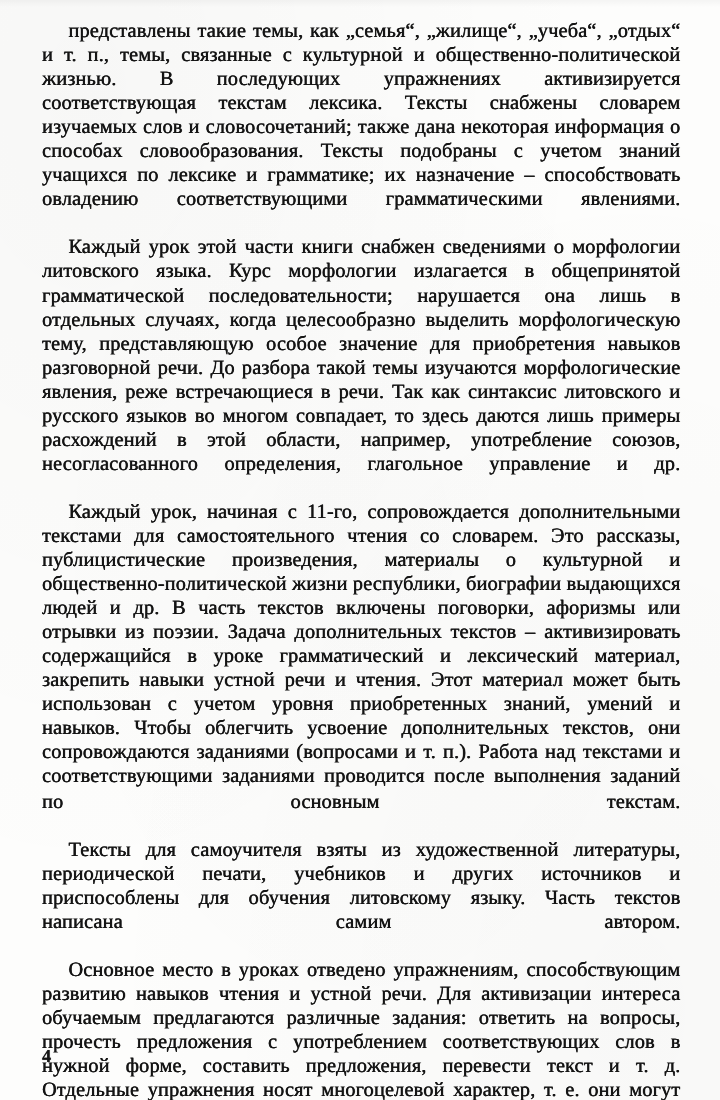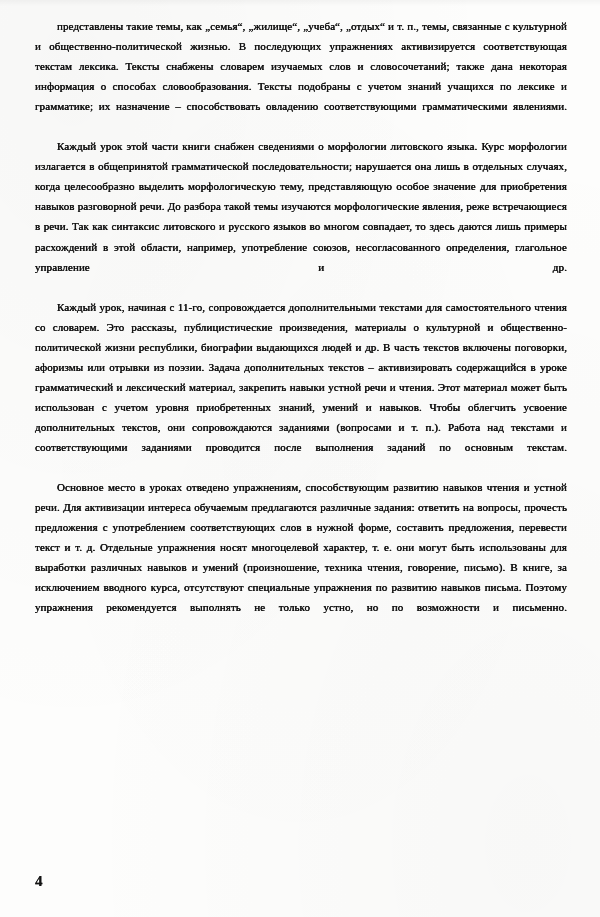--- a/index.html
+++ b/index.html
@@ -31,21 +31,21 @@
     position: absolute;
     left: 35px;
     top: 16px;
     width: 532px;
   }
 
   p.para {
     margin: 0;
     text-align: justify;
     text-justify: inter-word;
-    font-size: 11px;
+    font-size: 17px;
     line-height: 20.05px;
     letter-spacing: 0.1px;
     color: #141414;
     text-indent: 22px;
     
     text-shadow:
       0 0 0.55px rgba(0,0,0,0.80),
       0.35px 0 0.4px rgba(0,0,0,0.45),
       -0.3px 0 0.4px rgba(0,0,0,0.35);
     -webkit-font-smoothing: none;
@@ -87,20 +87,21 @@
   <div id="scan-top-edge"></div>
 
   <div id="text-column">
 
     <p class="para">представлены такие темы, как „семья“, „жилище“, „учеба“, „отдых“ и т. п., темы, связанные с культурной и общественно-политической жизнью. В последующих упражнениях активизируется соответствующая текстам лексика. Тексты снабжены словарем изучаемых слов и словосочетаний; также дана некоторая информация о способах словообразования. Тексты подобраны с учетом знаний учащихся по лексике и грамматике; их назначение – способствовать овладению соответствующими грамматическими явлениями.</p>
 
     <p class="para">Каждый урок этой части книги снабжен сведениями о морфологии литовского языка. Курс морфологии излагается в общепринятой грамматической последовательности; нарушается она лишь в отдельных случаях, когда целесообразно выделить морфологическую тему, представляющую особое значение для приобретения навыков разговорной речи. До разбора такой темы изучаются морфологические явления, реже встречающиеся в речи. Так как синтаксис литовского и русского языков во многом совпадает, то здесь даются лишь примеры расхождений в этой области, например, употребление союзов, несогласованного определения, глагольное управление и др.</p>
 
     <p class="para">Каждый урок, начиная с 11-го, сопровождается дополнительными текстами для самостоятельного чтения со словарем. Это рассказы, публицистические произведения, материалы о культурной и общественно-политической жизни республики, биографии выдающихся людей и др. В часть текстов включены поговорки, афоризмы или отрывки из поэзии. Задача дополнительных текстов – активизировать содержащийся в уроке грамматический и лексический материал, закрепить навыки устной речи и чтения. Этот материал может быть использован с учетом уровня приобретенных знаний, умений и навыков. Чтобы облегчить усвоение дополнительных текстов, они сопровождаются заданиями (вопросами и т. п.). Работа над текстами и соответствующими заданиями проводится после выполнения заданий по основным текстам.</p>
 
+    <p class="para">Тексты для самоучителя взяты из художественной литературы, периодической печати, учебников и других источников и приспособлены для обучения литовскому языку. Часть текстов написана самим автором.</p>
 
 
     <p class="para">Основное место в уроках отведено упражнениям, способствующим развитию навыков чтения и устной речи. Для активизации интереса обучаемым предлагаются различные задания: ответить на вопросы, прочесть предложения с употреблением соответствующих слов в нужной форме, составить предложения, перевести текст и т. д. Отдельные упражнения носят многоцелевой характер, т. е. они могут быть использованы для выработки различных навыков и умений (произношение, техника чтения, говорение, письмо). В книге, за исключением вводного курса, отсутствуют специальные упражнения по развитию навыков письма. Поэтому упражнения рекомендуется выполнять не только устно, но по возможности и письменно.</p>
 
   </div>
 
   <div id="page-number">4</div>
 
 </div>
 

